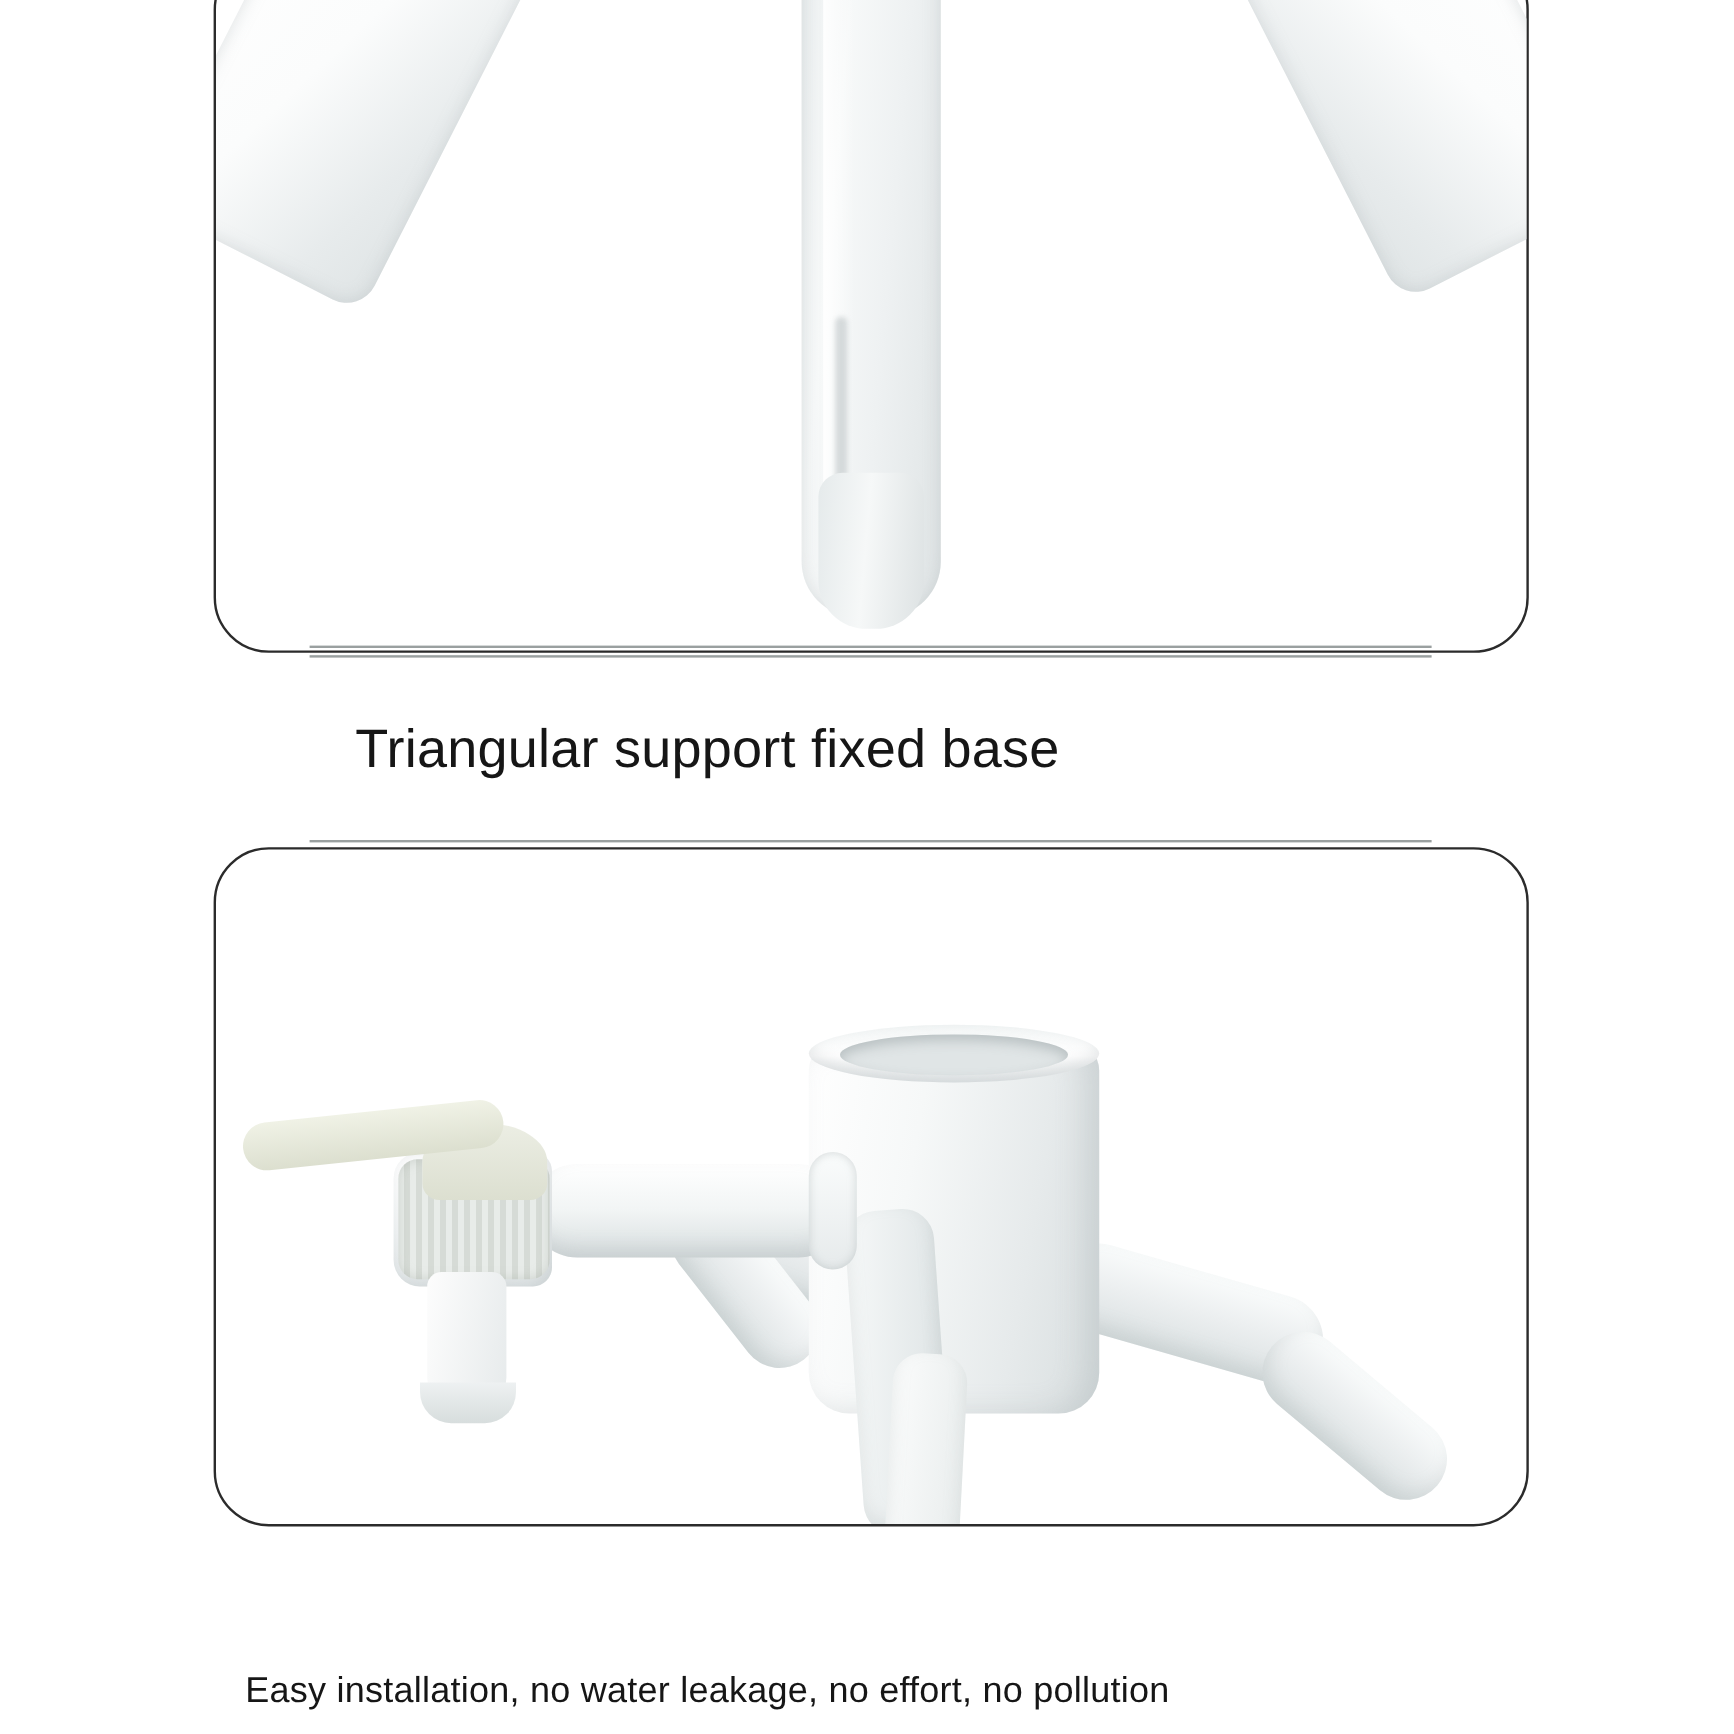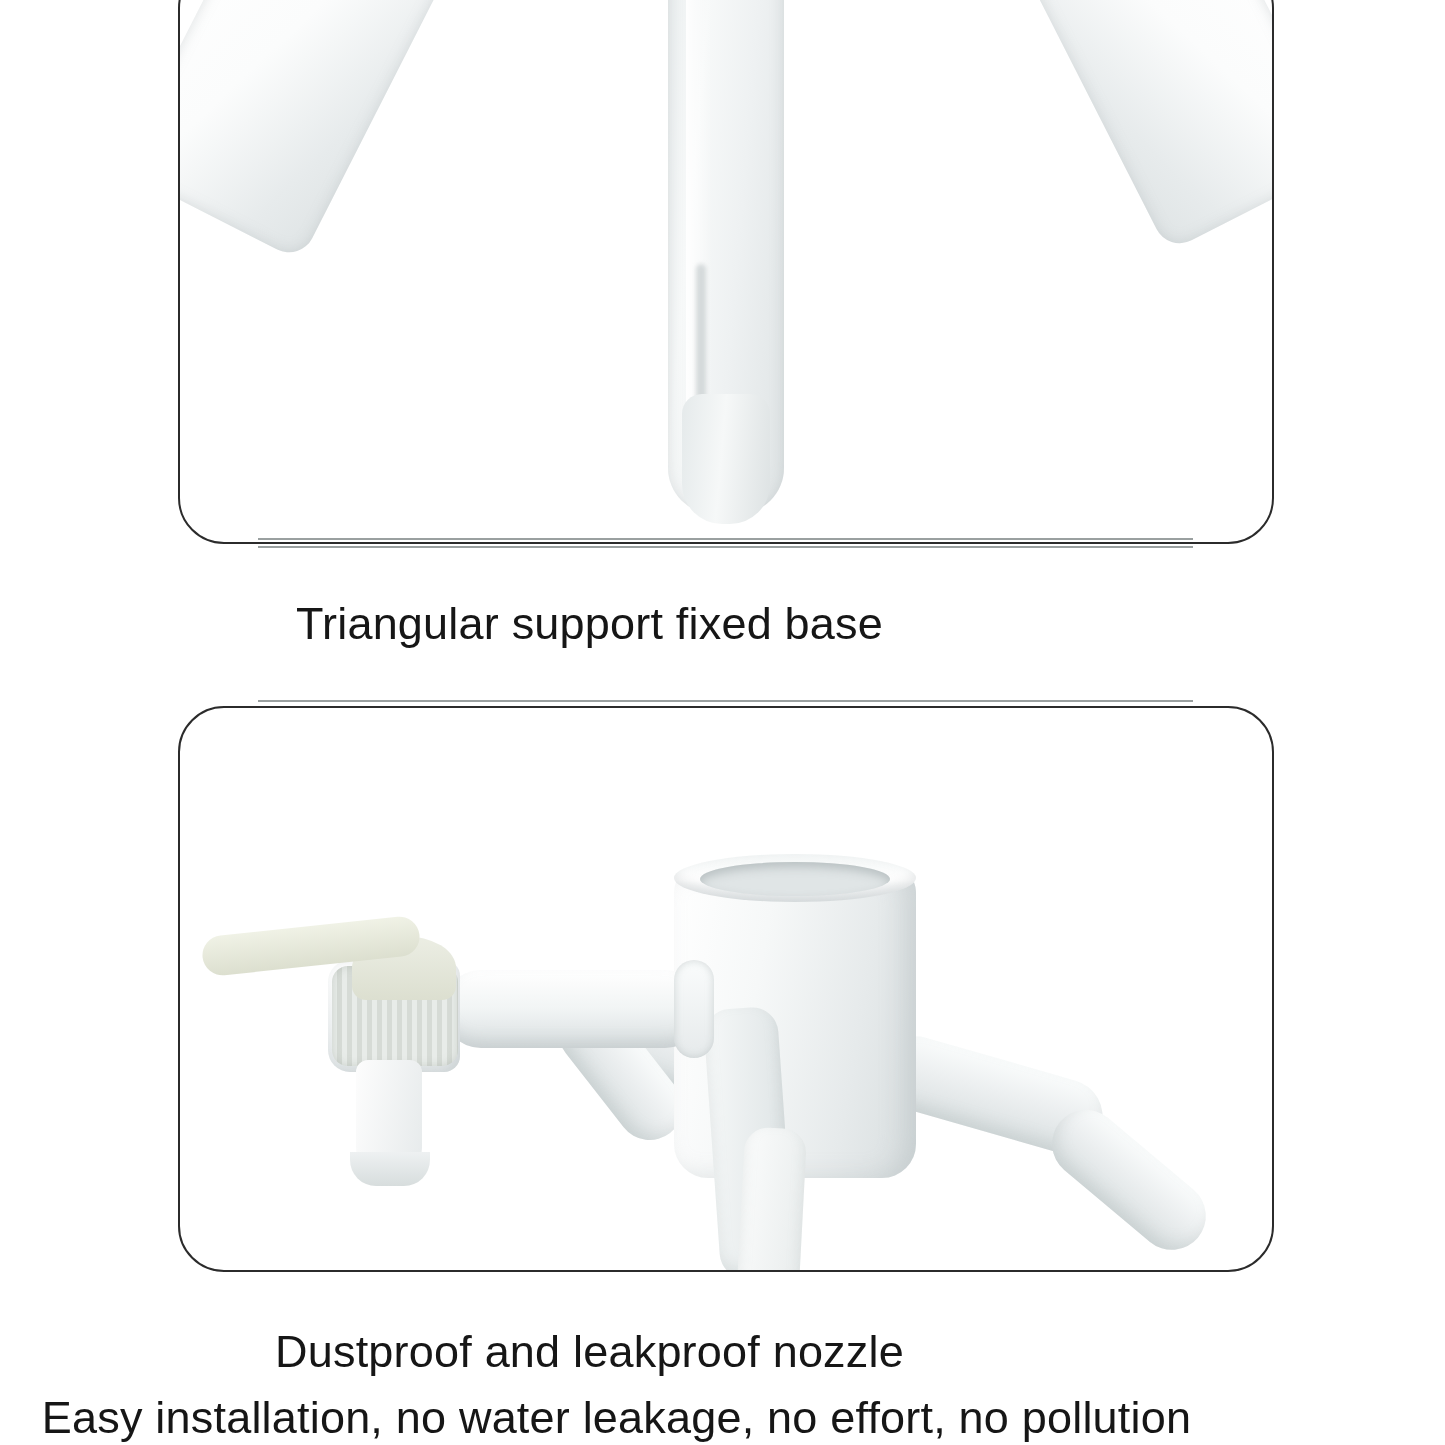--- a/index.html
+++ b/index.html
@@ -57,21 +57,21 @@
   .caption {
     position: absolute;
     width: 100%;
     text-align: center;
     font-weight: 400;
     color: #161616;
     letter-spacing: 0.2px;
   }
   .caption-1 { top: 598px;  font-size: 45px; }
   .caption-2 { top: 1326px; font-size: 45px; }
-  .caption-3 { top: 1392px; font-size: 45px; margin-left: 27px; }
+  .caption-3 { top: 1392px; font-size: 30px; }
 
   
   .art { position: absolute; inset: 0; }
 
   
   .leg {
     position: absolute;
     background: linear-gradient(100deg, #ffffff 0%, #f4f6f6 40%, #e3e7e8 75%, #d6dbdc 100%);
     box-shadow: inset 0 0 14px rgba(160,170,172,0.35);
   }
@@ -301,17 +301,16 @@
       <div class="spigot-collar"></div>
       <div class="tap-body"></div>
       <div class="tap-nut"></div>
       <div class="tap-cap"></div>
       <div class="tap-lever"></div>
       <div class="tap-spout"></div>
       <div class="tap-spout-lip"></div>
     </div>
   </div>
 
-  <div class="caption caption-2">Dustproof and leakproof nozzle</div>
 
   <div class="caption caption-3">Easy installation, no water leakage, no effort, no pollution</div>
 
 </div>
 
 </body></html>

